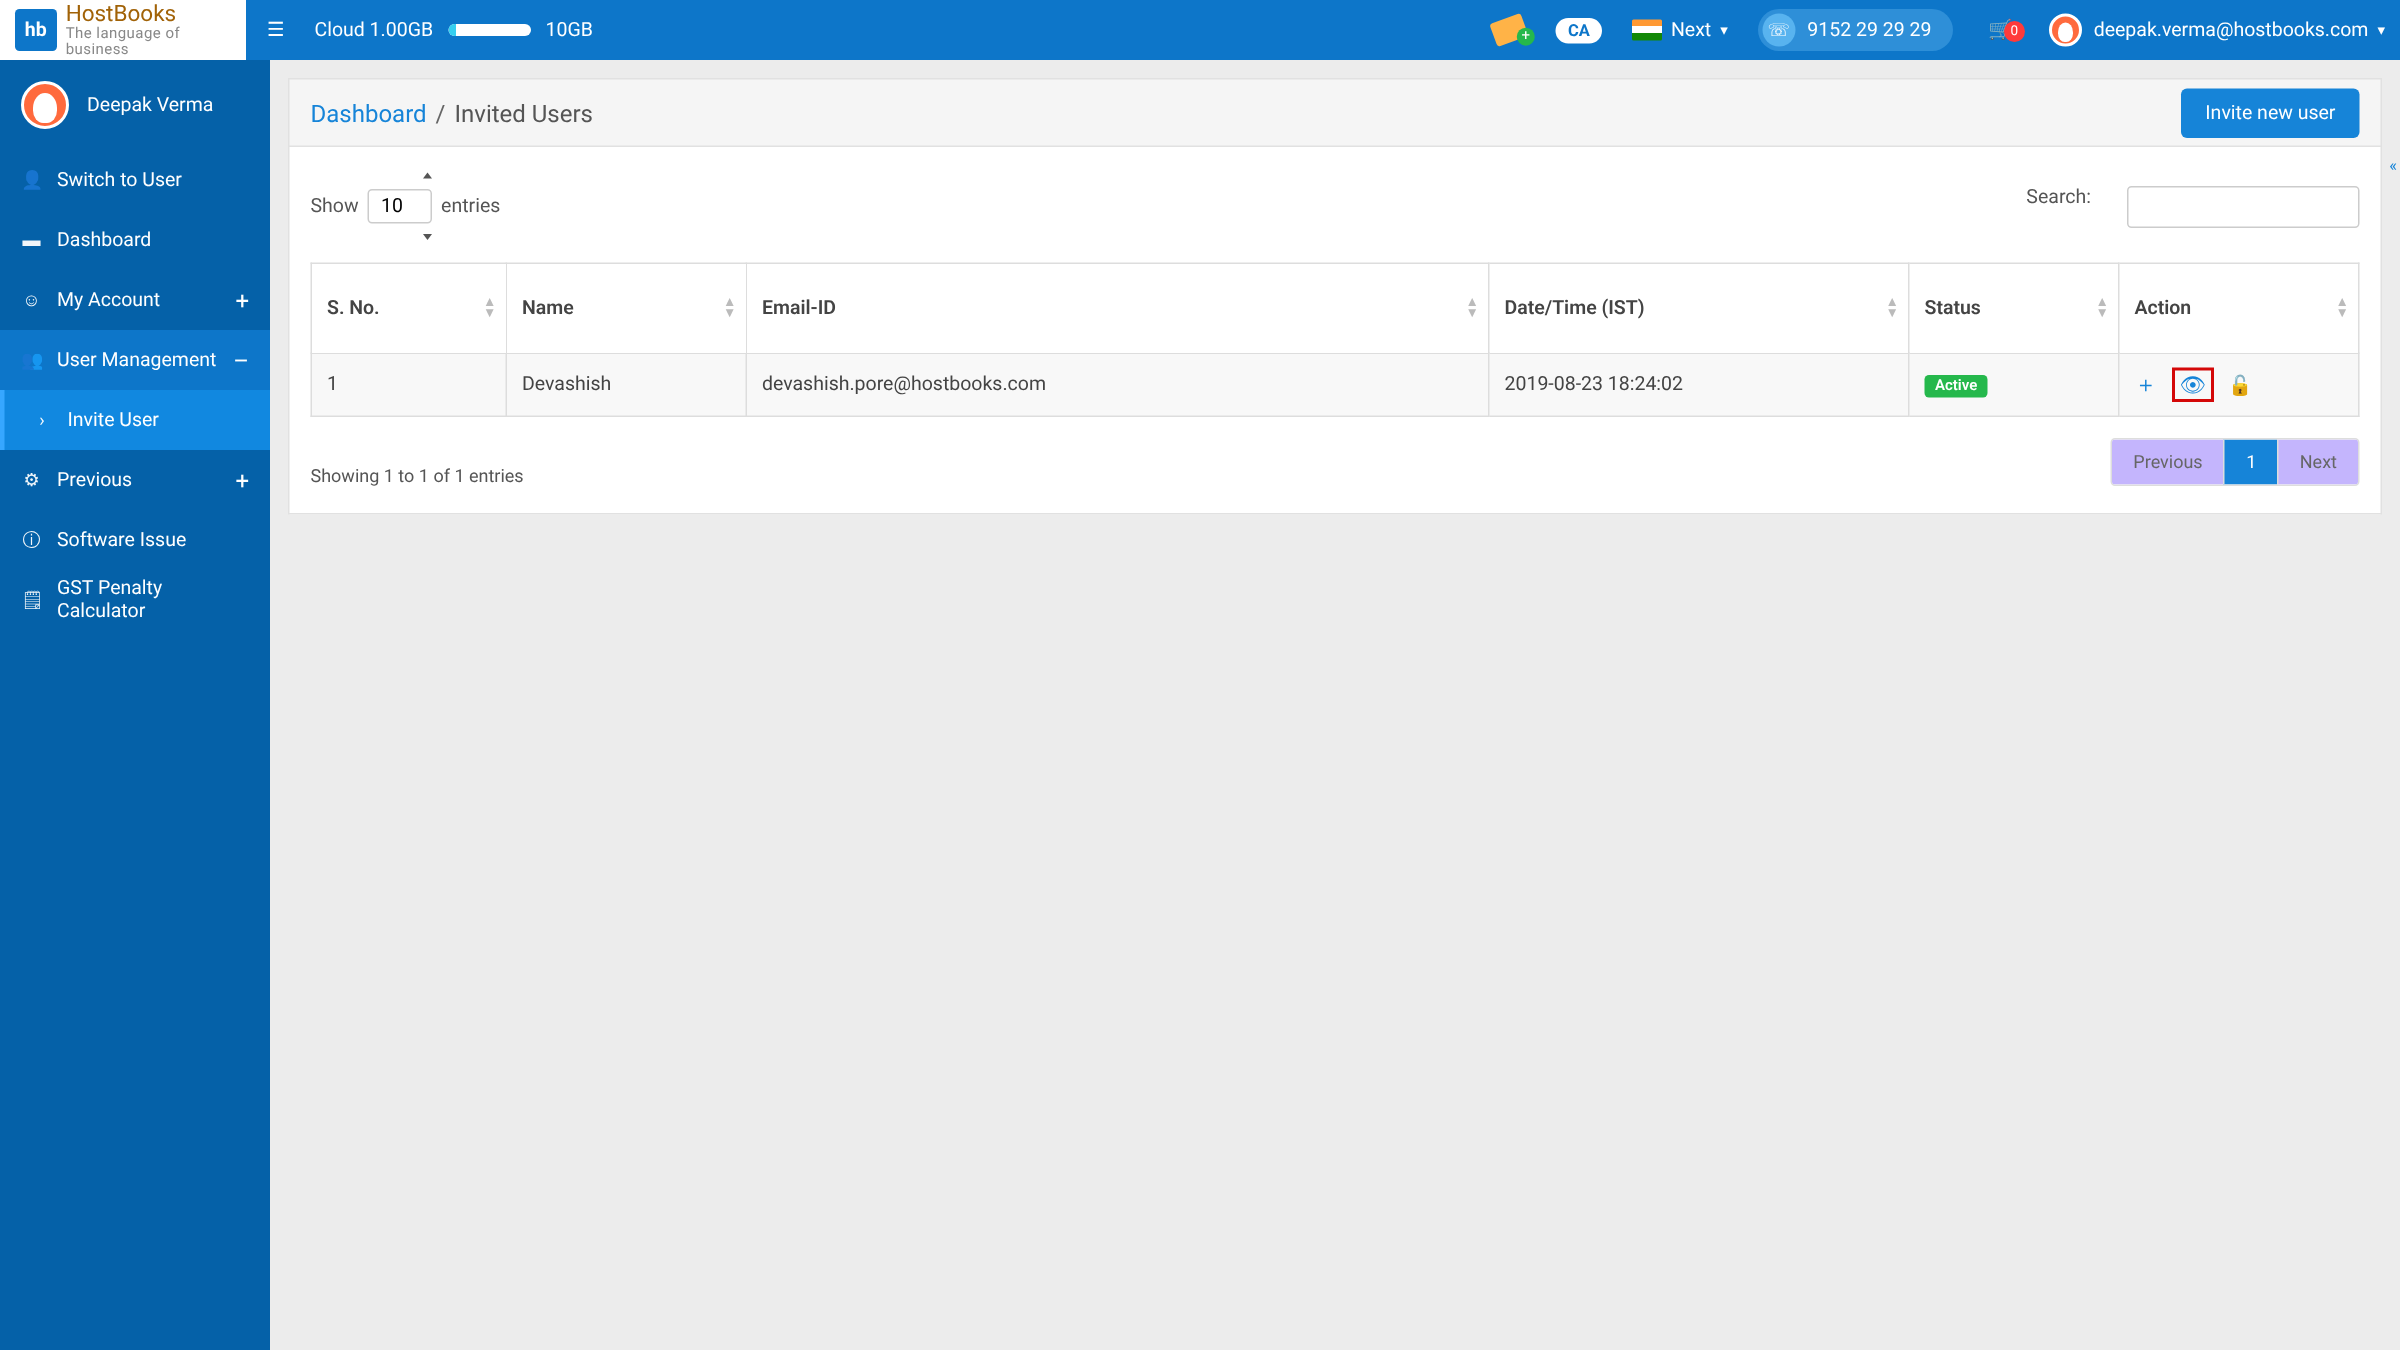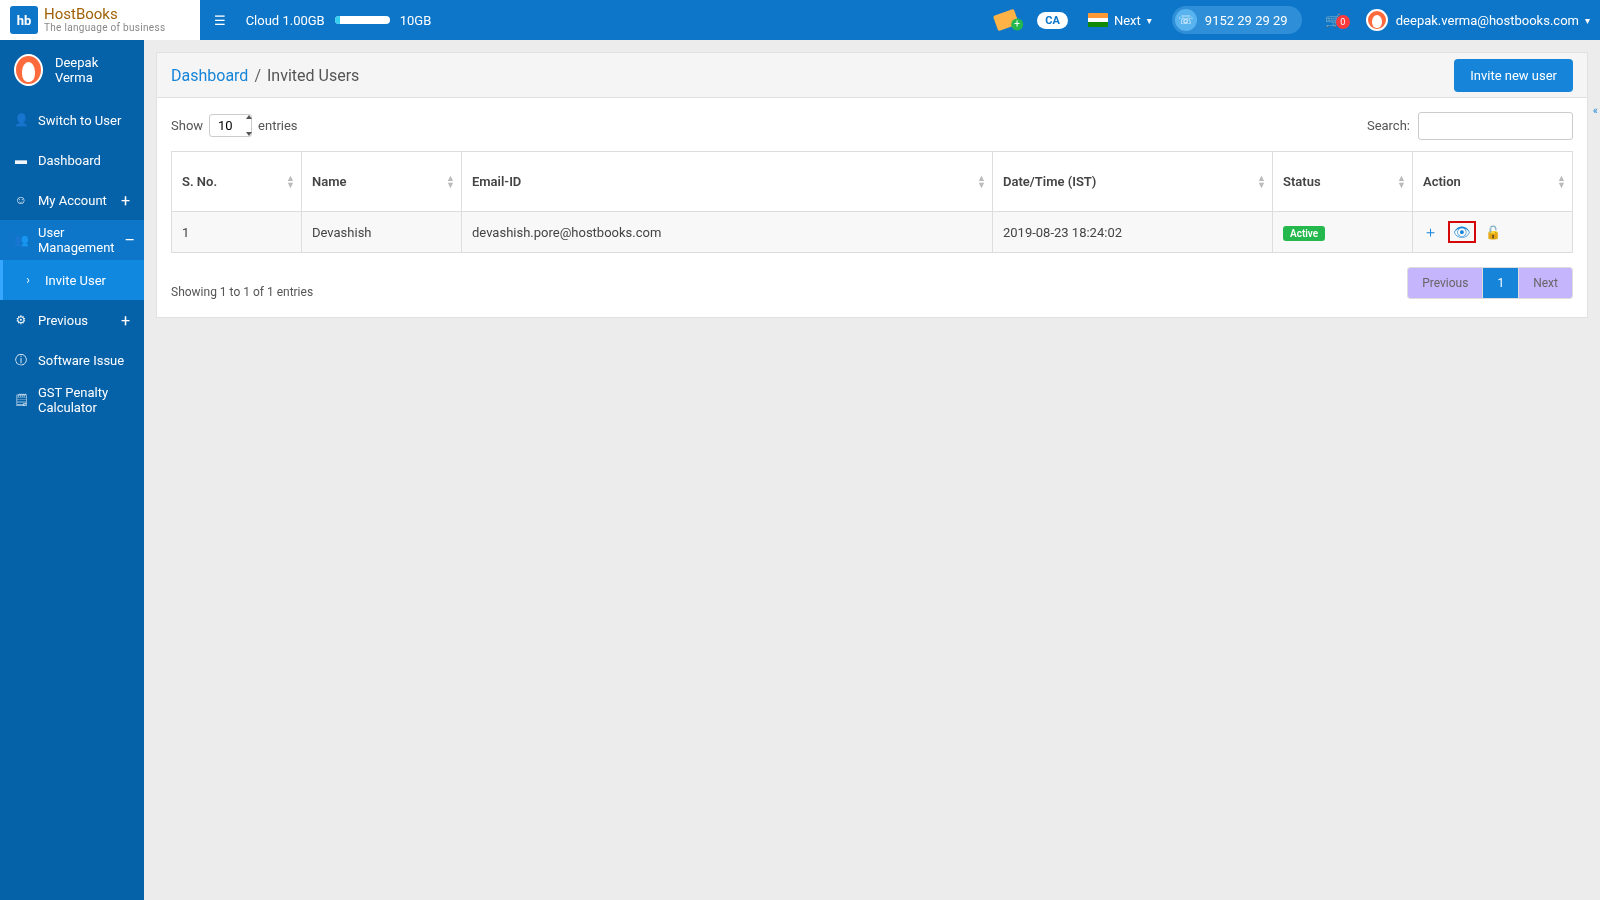--- a/index.html
+++ b/index.html
@@ -1,21 +1,21 @@
 <!DOCTYPE html>
 <html><head>
 <meta charset="utf-8">
 <style>
 *{margin:0;padding:0;box-sizing:border-box;font-family:-apple-system,BlinkMacSystemFont,"Segoe UI",Roboto,Arial,sans-serif}
 html,body{width:1600px;height:900px;overflow:hidden}
 body{display:flex;flex-direction:column;background:#ececec}
 
 
 .topbar{height:40px;background:#0d76c9;display:flex;align-items:center;color:#fff;font-size:13px;flex:none}
-.logo-box{width:200px;height:40px;background:#fff;display:flex;align-items:center;padding-left:10px}
+.logo-box{width:164px;height:40px;background:#fff;display:flex;align-items:center;padding-left:10px}
 .logo-hb{width:28px;height:28px;background:#0d76c9;color:#fff;font-weight:700;font-size:13px;display:flex;align-items:center;justify-content:center;border-radius:3px;margin-right:6px}
 .logo-text{color:#a16207;font-size:15px;font-weight:400;line-height:1}
 .logo-sub{color:#888;font-size:10px;letter-spacing:.3px}
 .hamburger{padding:0 14px;cursor:pointer}
 .cloud-used{margin-left:6px}
 .storage-bar{width:55px;height:8px;background:#fff;border-radius:4px;margin:0 10px;position:relative;overflow:hidden}
 .storage-bar::before{content:"";position:absolute;left:0;top:0;bottom:0;width:10%;background:#35cff0}
 .spacer{flex:1}
 .top-item{display:flex;align-items:center;padding:5px 10px;cursor:pointer}
 .ticket-ico{width:22px;height:16px;background:#ffb347;transform:rotate(-20deg);border-radius:2px;position:relative}
@@ -27,45 +27,45 @@
 .cart-wrap{position:relative;padding:0 14px}
 .cart-badge{position:absolute;top:2px;right:6px;background:#ff3a3a;color:#fff;font-size:9px;width:14px;height:14px;border-radius:50%;display:flex;align-items:center;justify-content:center}
 .avatar-sm{width:22px;height:22px;border-radius:50%;background:#ff6a3d;border:2px solid #fff;position:relative}
 .avatar-sm::after{content:"";position:absolute;inset:4px 4px 1px 4px;background:#fff;border-radius:50% 50% 45% 45%}
 .chev{margin-left:6px;font-size:10px}
 
 
 .main-row{flex:1;display:flex;min-height:0}
 
 
-.sidebar{width:144px;background:#0561a8;color:#fff;display:flex;flex-direction:column;font-size:13px}
+.sidebar{width:180px;background:#0561a8;color:#fff;display:flex;flex-direction:column;font-size:13px}
 .user-block{height:60px;background:#0561a8;display:flex;align-items:center;padding:0 14px;gap:12px}
 .avatar-md{width:32px;height:32px;border-radius:50%;background:#ff6a3d;border:2px solid #fff;position:relative}
 .avatar-md::after{content:"";position:absolute;inset:6px 6px 2px 6px;background:#fff;border-radius:50% 50% 42% 42%}
 .nav-item{display:flex;align-items:center;height:40px;padding:0 14px;gap:10px;cursor:pointer;position:relative}
 .nav-item.sel{background:#0d76c9}
 .nav-item.sub{background:#1188e0;padding-left:18px;border-left:3px solid #36a7ff}
 .nav-ico{width:14px;text-align:center;font-size:12px;opacity:.95}
 .nav-exp{margin-left:auto;font-size:16px;font-weight:400}
 
 
 .content{flex:1;display:flex;flex-direction:column;background:#ececec;min-width:0}
 .pagehead{height:46px;margin:12px 12px 0 12px;background:#f5f5f5;border:1px solid #e1e1e1;display:flex;align-items:center;padding:0 14px}
 .bc-link{color:#1684d8}
 .bc-sep{margin:0 6px;color:#666}
 .bc-cur{color:#555}
 .invite-btn{margin-left:auto;background:#1684d8;color:#fff;border:none;border-radius:4px;padding:9px 16px;font-size:13px;cursor:pointer}
 .panel{margin:0 12px 12px 12px;background:#fff;border:1px solid #e1e1e1;border-top:none;padding:12px 14px 18px;position:relative}
 .collapse-chev{position:absolute;right:-11px;top:6px;color:#1684d8;font-size:11px}
 .controls{display:flex;align-items:center;font-size:13px;color:#555;margin-bottom:10px}
-.len-sel{border:1px solid #ccc;border-radius:3px;padding:3px 18px 3px 8px;margin:4px 6px;font-size:13px;appearance:none;background:#fff}
+.len-sel{border:1px solid #ccc;border-radius:3px;padding:3px 18px 3px 8px;margin:16px 6px;font-size:13px;appearance:none;background:#fff}
 .len-wrap{position:relative;display:inline-block}
 .len-wrap::after{content:"";position:absolute;right:6px;top:5px;width:0;height:0;border-left:3px solid transparent;border-right:3px solid transparent;border-bottom:4px solid #555}
 .len-wrap::before{content:"";position:absolute;right:6px;bottom:5px;width:0;height:0;border-left:3px solid transparent;border-right:3px solid transparent;border-top:4px solid #555}
-.search-wrap{margin-left:auto;display:flex;align-items:center;gap:8px}
+.search-wrap{margin-left:auto;display:flex;align-items:flex-start;gap:24px}
 .search-input{border:1px solid #ccc;border-radius:3px;height:28px;width:155px;padding:0 6px}
 
 table.grid{width:100%;border-collapse:collapse;font-size:13px;color:#444}
 table.grid th{background:#fff;border:1px solid #ddd;text-align:left;padding:22px 10px;font-weight:600;position:relative}
 table.grid td{border:1px solid #ddd;padding:9px 10px;background:#f8f8f8}
 .sort-ic{position:absolute;right:6px;top:50%;transform:translateY(-50%);font-size:9px;color:#bbb;line-height:7px}
 .badge-active{background:#25b84c;color:#fff;font-size:10px;padding:2px 7px;border-radius:3px;font-weight:600}
 .act-cell{display:flex;align-items:center;gap:10px}
 .act-plus{color:#1684d8;font-size:15px;cursor:pointer}
 .act-eye{color:#1684d8;font-size:14px;cursor:pointer;border:2px solid #d40808;padding:1px 3px;display:inline-flex}

